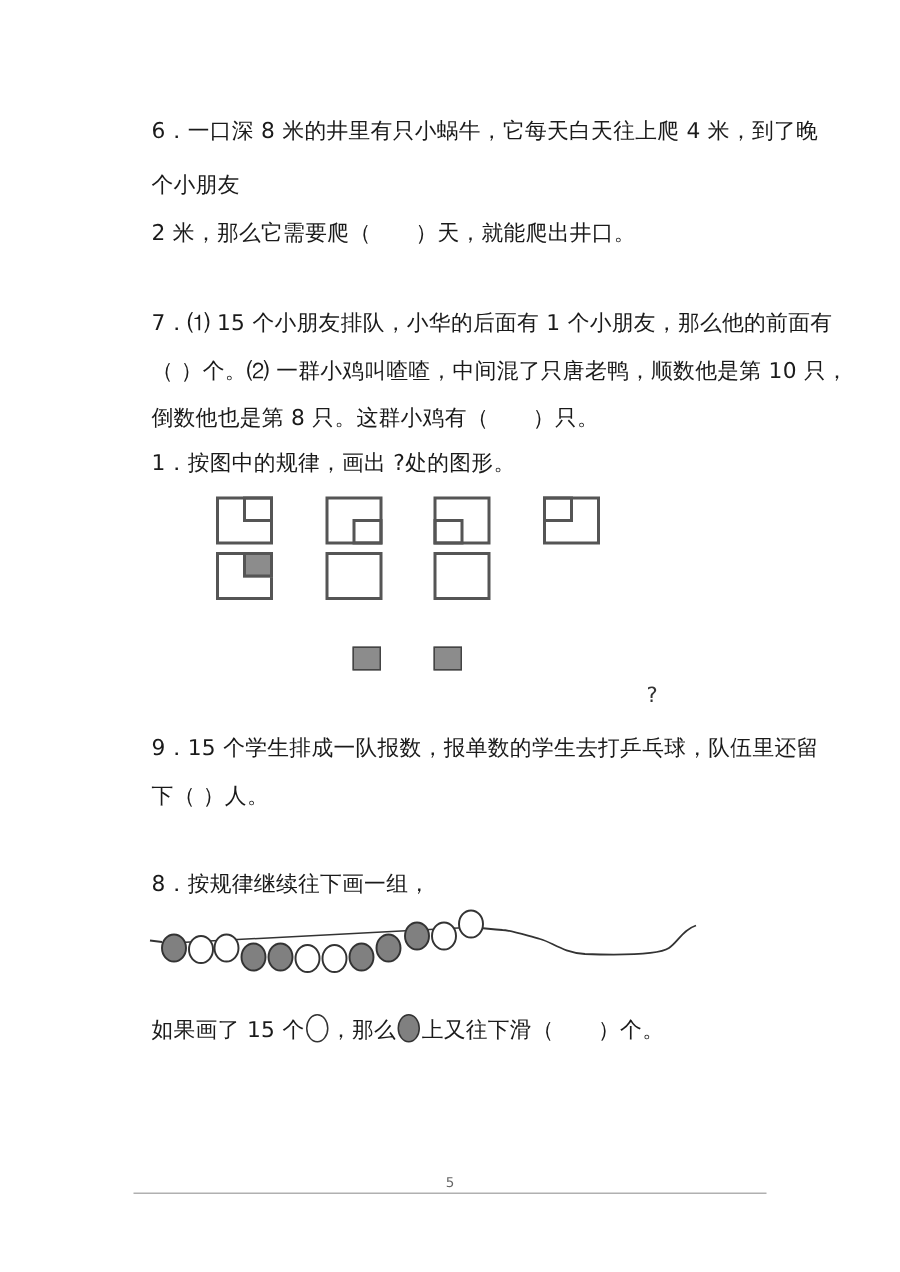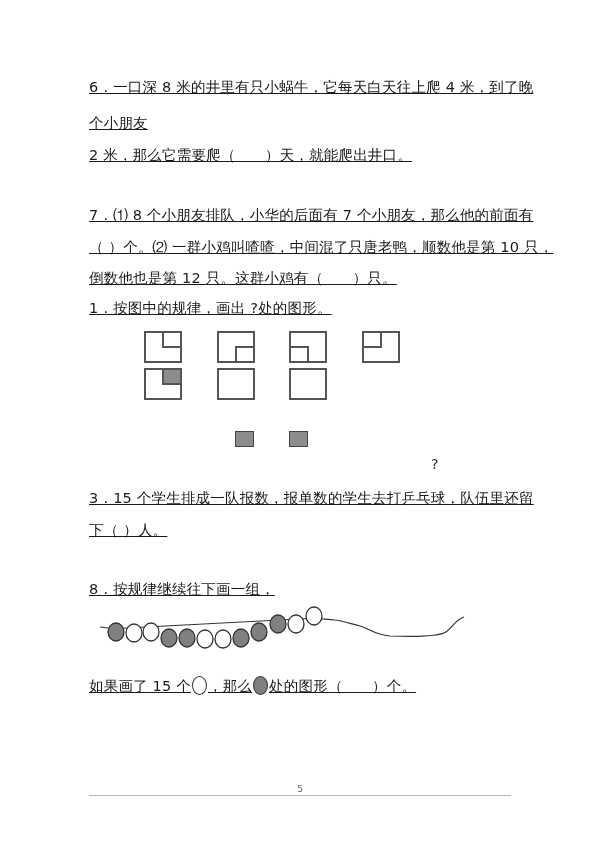--- a/index.html
+++ b/index.html
@@ -1,38 +1,38 @@
 <!DOCTYPE html>
 <html><head>
 <meta charset="utf-8">
 <style>
   html, body { margin: 0; padding: 0; background: #ffffff; }
   body { width: 600px; height: 848px; position: relative; overflow: hidden;
          font-family: "DejaVu Sans", "Liberation Sans", sans-serif; color: #1a1a1a; }
-  .line { position: absolute; left: 89px; font-size: 14.5px; white-space: nowrap; letter-spacing: 0.2px; text-decoration: underline; }
+  .line { position: absolute; left: 101px; font-size: 14.5px; white-space: nowrap; letter-spacing: 0.2px; }
   .box { position: absolute; border: 2px solid #555; box-sizing: border-box; background: #fff; }
   .inner { position: absolute; border: 2px solid #555; box-sizing: border-box; }
   .shaded { background: #8c8c8c; }
   .sq { position: absolute; width: 19px; height: 16px; background: #8c8c8c; border: 1.5px solid #444; box-sizing: border-box; }
   .qmark { position: absolute; font-size: 14px; color: #333; }
   .footer-line { position: absolute; left: 89px; width: 422px; top: 795px; height: 1px; background: #b0b0b0; }
   .page-num { position: absolute; left: 0; width: 600px; top: 784px; text-align: center; font-size: 9px; color: #666; }
   .inline-circle { display: inline-block; width: 15px; height: 19px; border-radius: 50%; border: 1.5px solid #333; box-sizing: border-box; vertical-align: -4px; margin: 0 1px; }
   .inline-circle.filled { background: #808080; }
 </style>
 </head>
 <body>
 
 <div class="line" style="top:78px">6．一口深 8 米的井里有只小蜗牛，它每天白天往上爬 4 米，到了晚</div>
 <div class="line" style="top:114px">个小朋友</div>
 <div class="line" style="top:146px">2 米，那么它需要爬（　　）天，就能爬出井口。</div>
 
-<div class="line" style="top:206px">7．⑴ 8 个小朋友排队，小华的后面有 7 个小朋友，那么他的前面有</div>
+<div class="line" style="top:206px">7．⑴ 15 个小朋友排队，小华的后面有 1 个小朋友，那么他的前面有</div>
 <div class="line" style="top:238px">（  ）个。⑵ 一群小鸡叫喳喳，中间混了只唐老鸭，顺数他是第 10 只，</div>
-<div class="line" style="top:269px">倒数他也是第 12 只。这群小鸡有（　　）只。</div>
+<div class="line" style="top:269px">倒数他也是第 8 只。这群小鸡有（　　）只。</div>
 
 <div class="line" style="top:299px">1．按图中的规律，画出 ?处的图形。</div>
 
 <div>
 
   <div class="box" style="left:144px;top:331px;width:38px;height:32px">
     <div class="inner" style="right:-2px;top:-2px;width:20px;height:17px"></div>
   </div>
   <div class="box" style="left:217px;top:331px;width:38px;height:32px">
     <div class="inner" style="right:-2px;bottom:-2px;width:20px;height:17px"></div>
@@ -49,21 +49,21 @@
   </div>
   <div class="box" style="left:217px;top:368px;width:38px;height:32px"></div>
   <div class="box" style="left:289px;top:368px;width:38px;height:32px"></div>
 
   <div class="sq" style="left:235px;top:431px"></div>
   <div class="sq" style="left:289px;top:431px"></div>
 
   <div class="qmark" style="left:431px;top:456px">?</div>
 </div>
 
-<div class="line" style="top:489px">3．15 个学生排成一队报数，报单数的学生去打乒乓球，队伍里还留</div>
+<div class="line" style="top:489px">9．15 个学生排成一队报数，报单数的学生去打乒乓球，队伍里还留</div>
 <div class="line" style="top:521px">下（  ）人。</div>
 
 <div class="line" style="top:580px">8．按规律继续往下画一组，</div>
 
 <svg style="position:absolute;left:0;top:0" width="600" height="848">
   <path d="M100 627 L108 628 M464 617 C455 620 452 628 446 632 C440 636 420 637 390 636 C375 635 368 628 360 626 C352 624 340 620 335 620 C325 619 320 619 315 618" fill="none" stroke="#333" stroke-width="1.2"></path>
   <g stroke="#333" stroke-width="1.3">
     <line x1="108" y1="629" x2="318" y2="618" stroke-width="1"></line>
     <ellipse cx="116" cy="632" rx="8" ry="9" fill="#808080"></ellipse>
     <ellipse cx="134" cy="633" rx="8" ry="9" fill="#fff"></ellipse>
@@ -74,17 +74,17 @@
     <ellipse cx="223" cy="639" rx="8" ry="9" fill="#fff"></ellipse>
     <ellipse cx="241" cy="638" rx="8" ry="9" fill="#808080"></ellipse>
     <ellipse cx="259" cy="632" rx="8" ry="9" fill="#808080"></ellipse>
     <ellipse cx="278" cy="624" rx="8" ry="9" fill="#808080"></ellipse>
     <ellipse cx="296" cy="624" rx="8" ry="9" fill="#fff"></ellipse>
     <ellipse cx="314" cy="616" rx="8" ry="9" fill="#fff"></ellipse>
   </g>
 </svg>
 
 <div class="line" style="top:676px">
-  <span>如果画了 15 个</span><span class="inline-circle"></span><span>，那么</span><span class="inline-circle filled"></span><span>处的图形（　　）个。</span>
+  <span>如果画了 15 个</span><span class="inline-circle"></span><span>，那么</span><span class="inline-circle filled"></span><span>上又往下滑（　　）个。</span>
 </div>
 
 <div class="page-num">5</div>
 <div class="footer-line"></div>
 
 </body></html>

